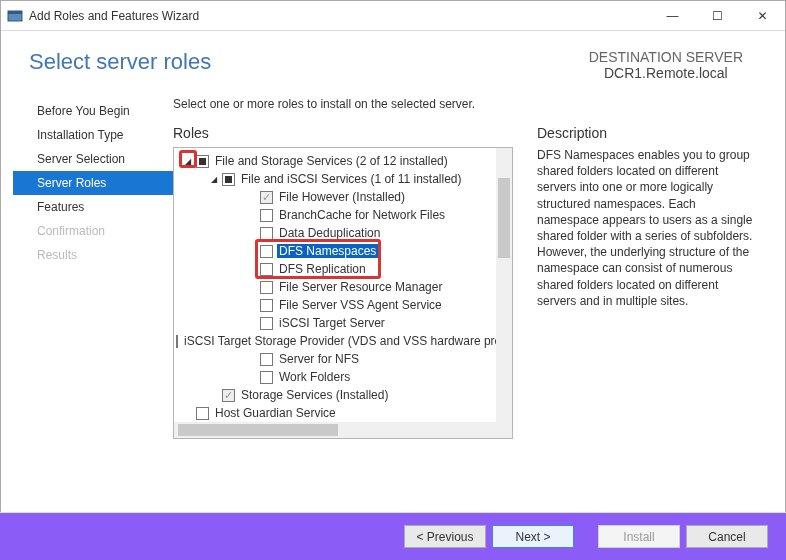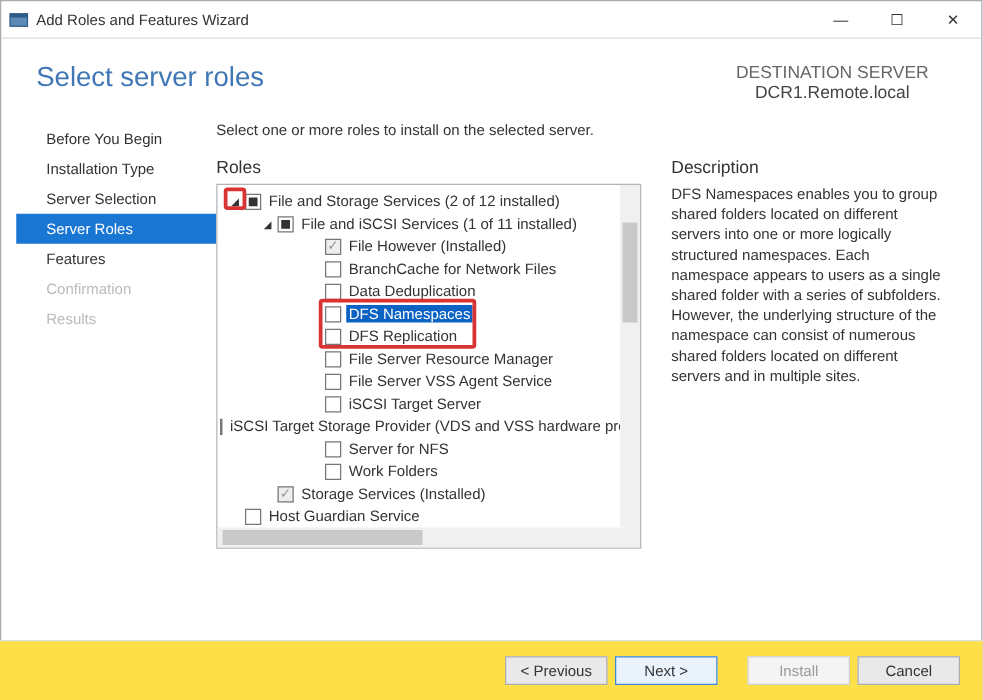--- a/index.html
+++ b/index.html
@@ -176,21 +176,21 @@
   .footer {
     position: absolute;
     left:0; right:0; bottom:0;
     height: 48px;
     border-top: 1px solid #ddd;
     display:flex;
     align-items:center;
     justify-content:flex-end;
     padding-right: 18px;
     gap: 6px;
-    background:#fde047;
+    background:#8b5cf6;
   }
   .btn {
     min-width: 82px;
     height: 23px;
     border: 1px solid #adadad;
     background: #e9e9e9;
     font-size: 12px;
     padding: 0 10px;
     display:inline-flex; align-items:center; justify-content:center;
     cursor: pointer;

